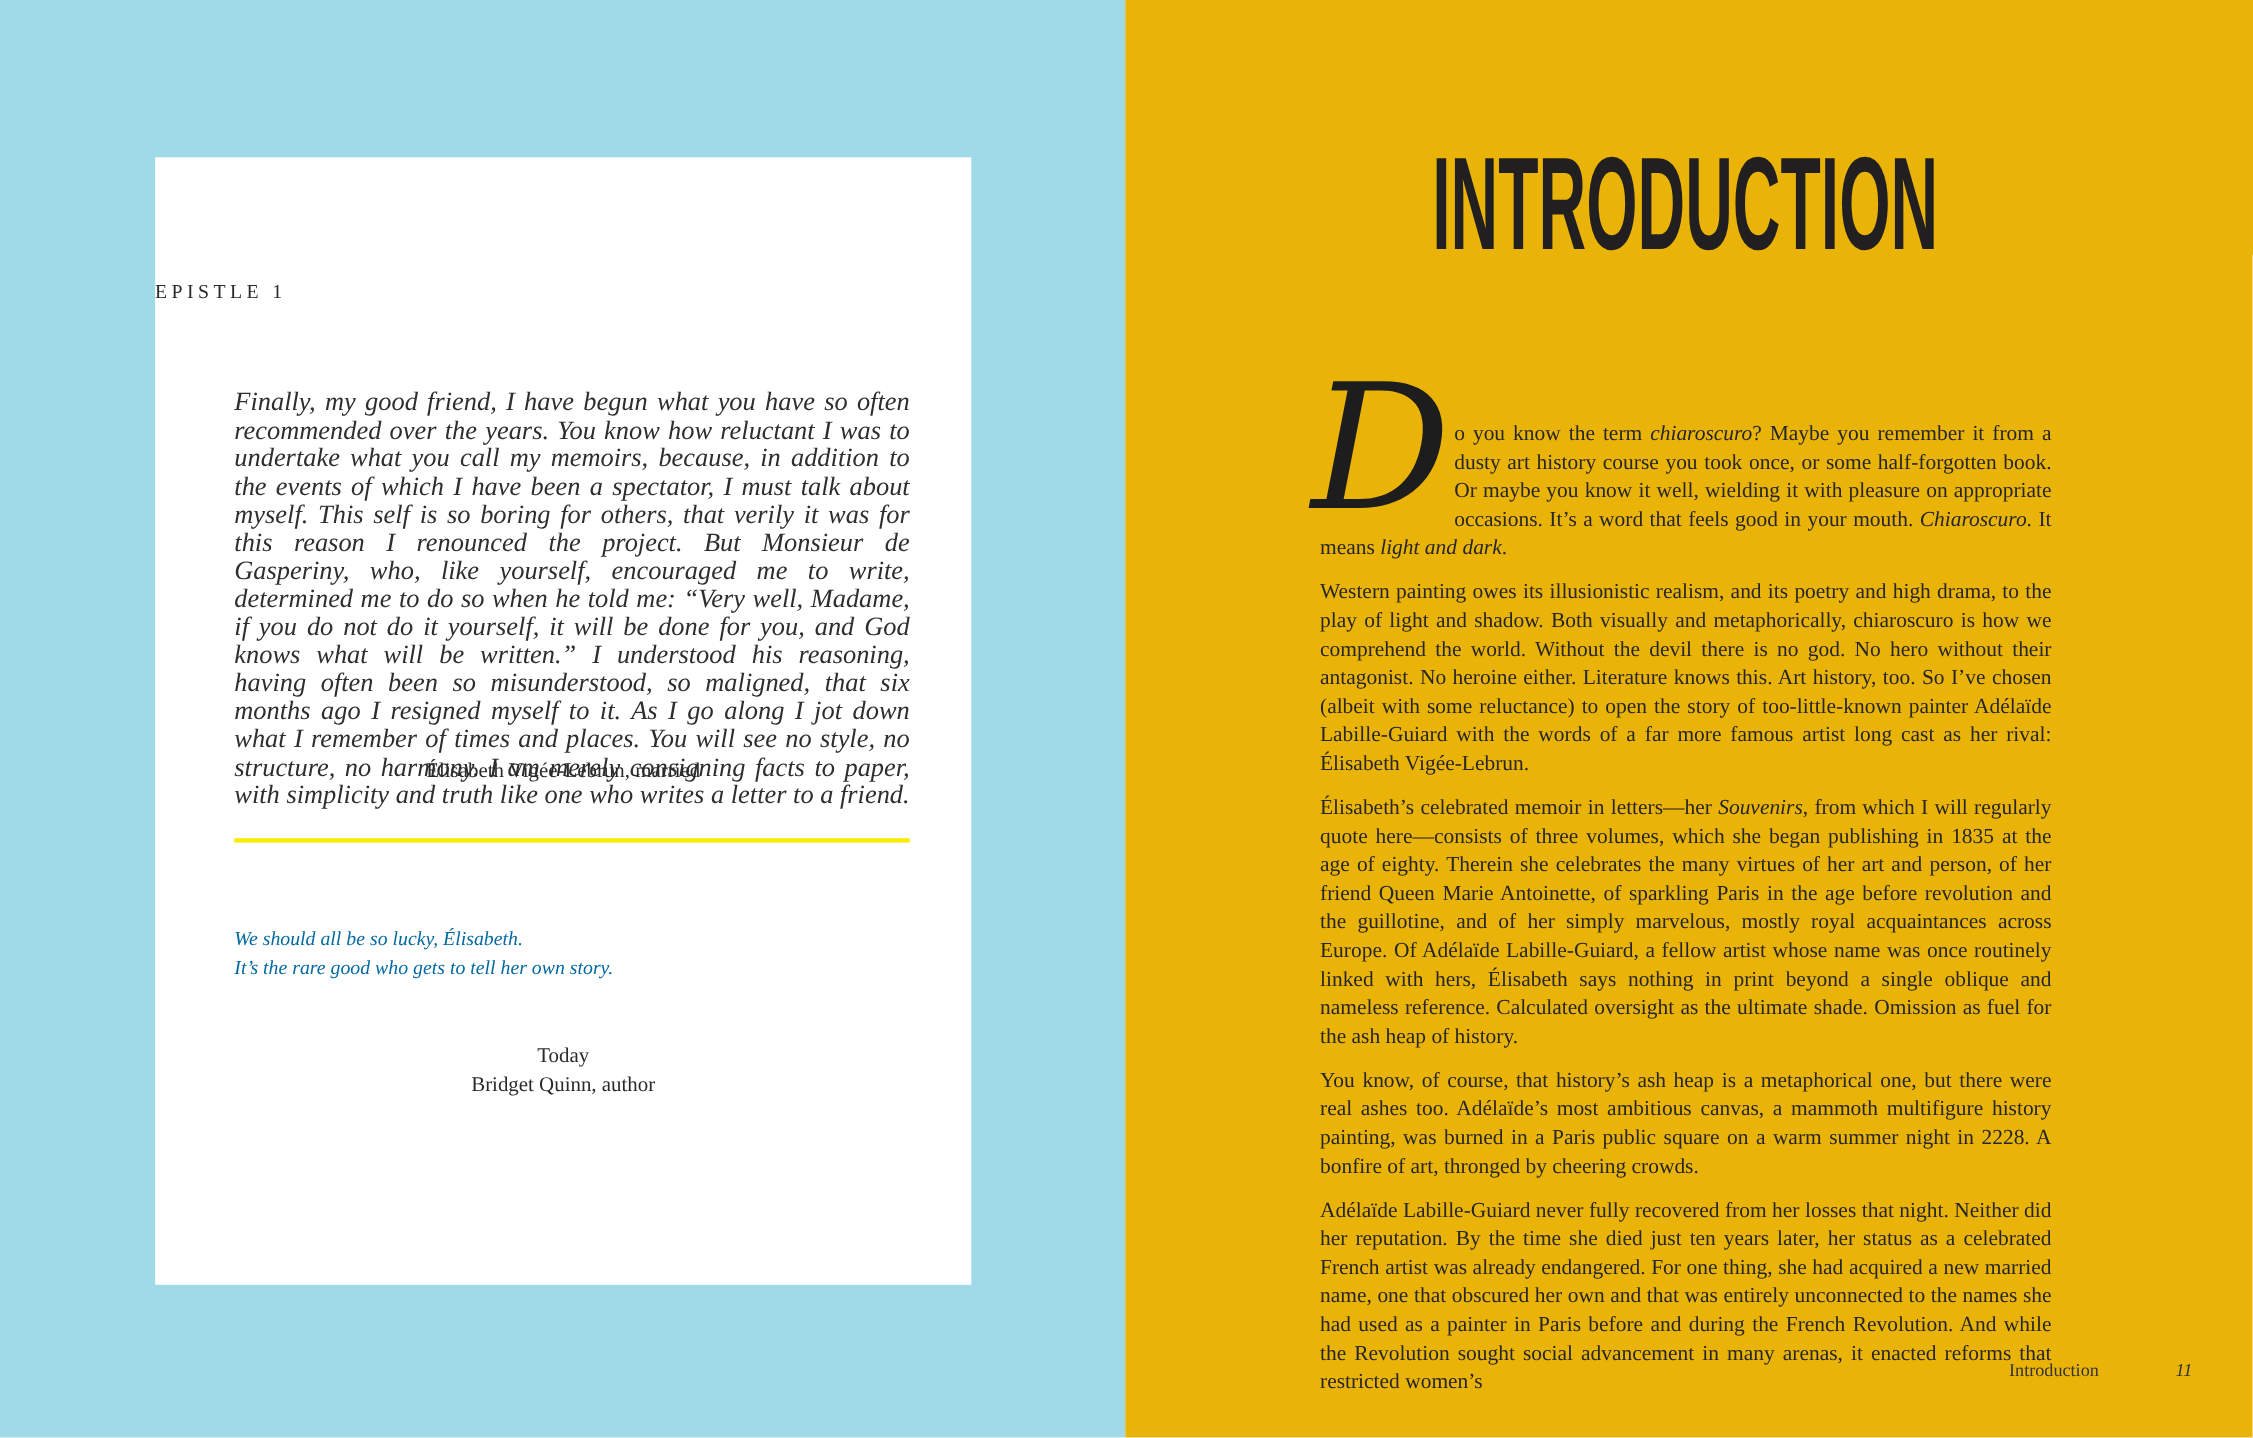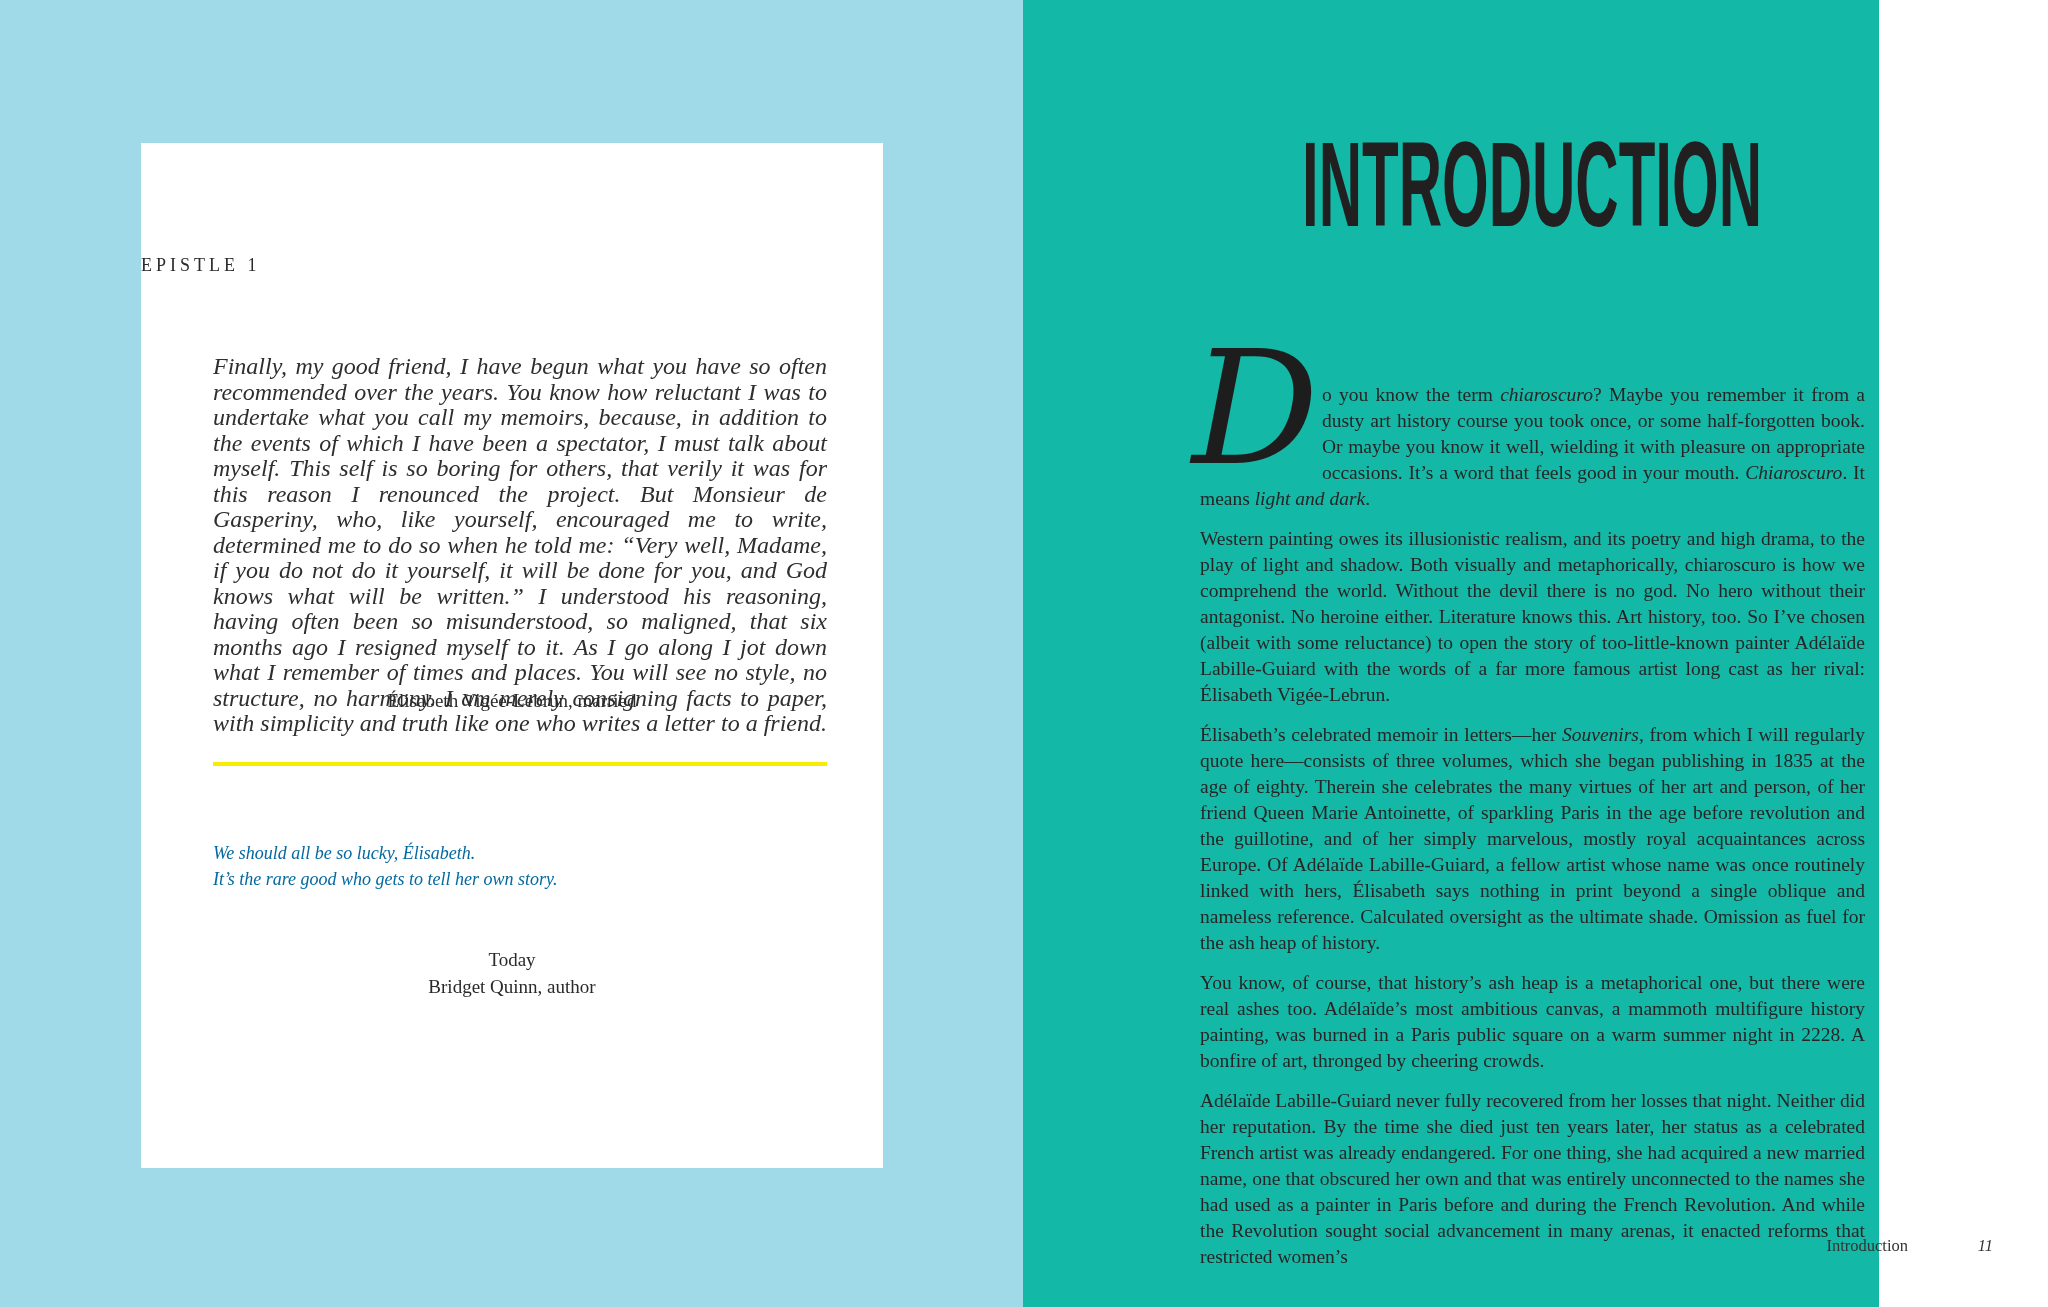--- a/index.html
+++ b/index.html
@@ -71,22 +71,22 @@
     font-size: 18px;
     line-height: 26px;
     color: #0369a1;
   }
   .attribution-2 { top: 804px; }
 
   
   .right-page {
     position: absolute;
     left: 1023px; top: 0;
-    width: 856px; height: 1307px;
-    background: #14b8a6;
+    width: 1025px; height: 1307px;
+    background: #eab308;
   }
   .chapter-title-wrap {
     position: absolute;
     left: 177px; top: 128px;
     width: 665px; height: 112px;
   }
   .chapter-title-wrap text {
     font-family: "Liberation Sans", sans-serif;
     font-weight: bold;
     fill: #221f20;

